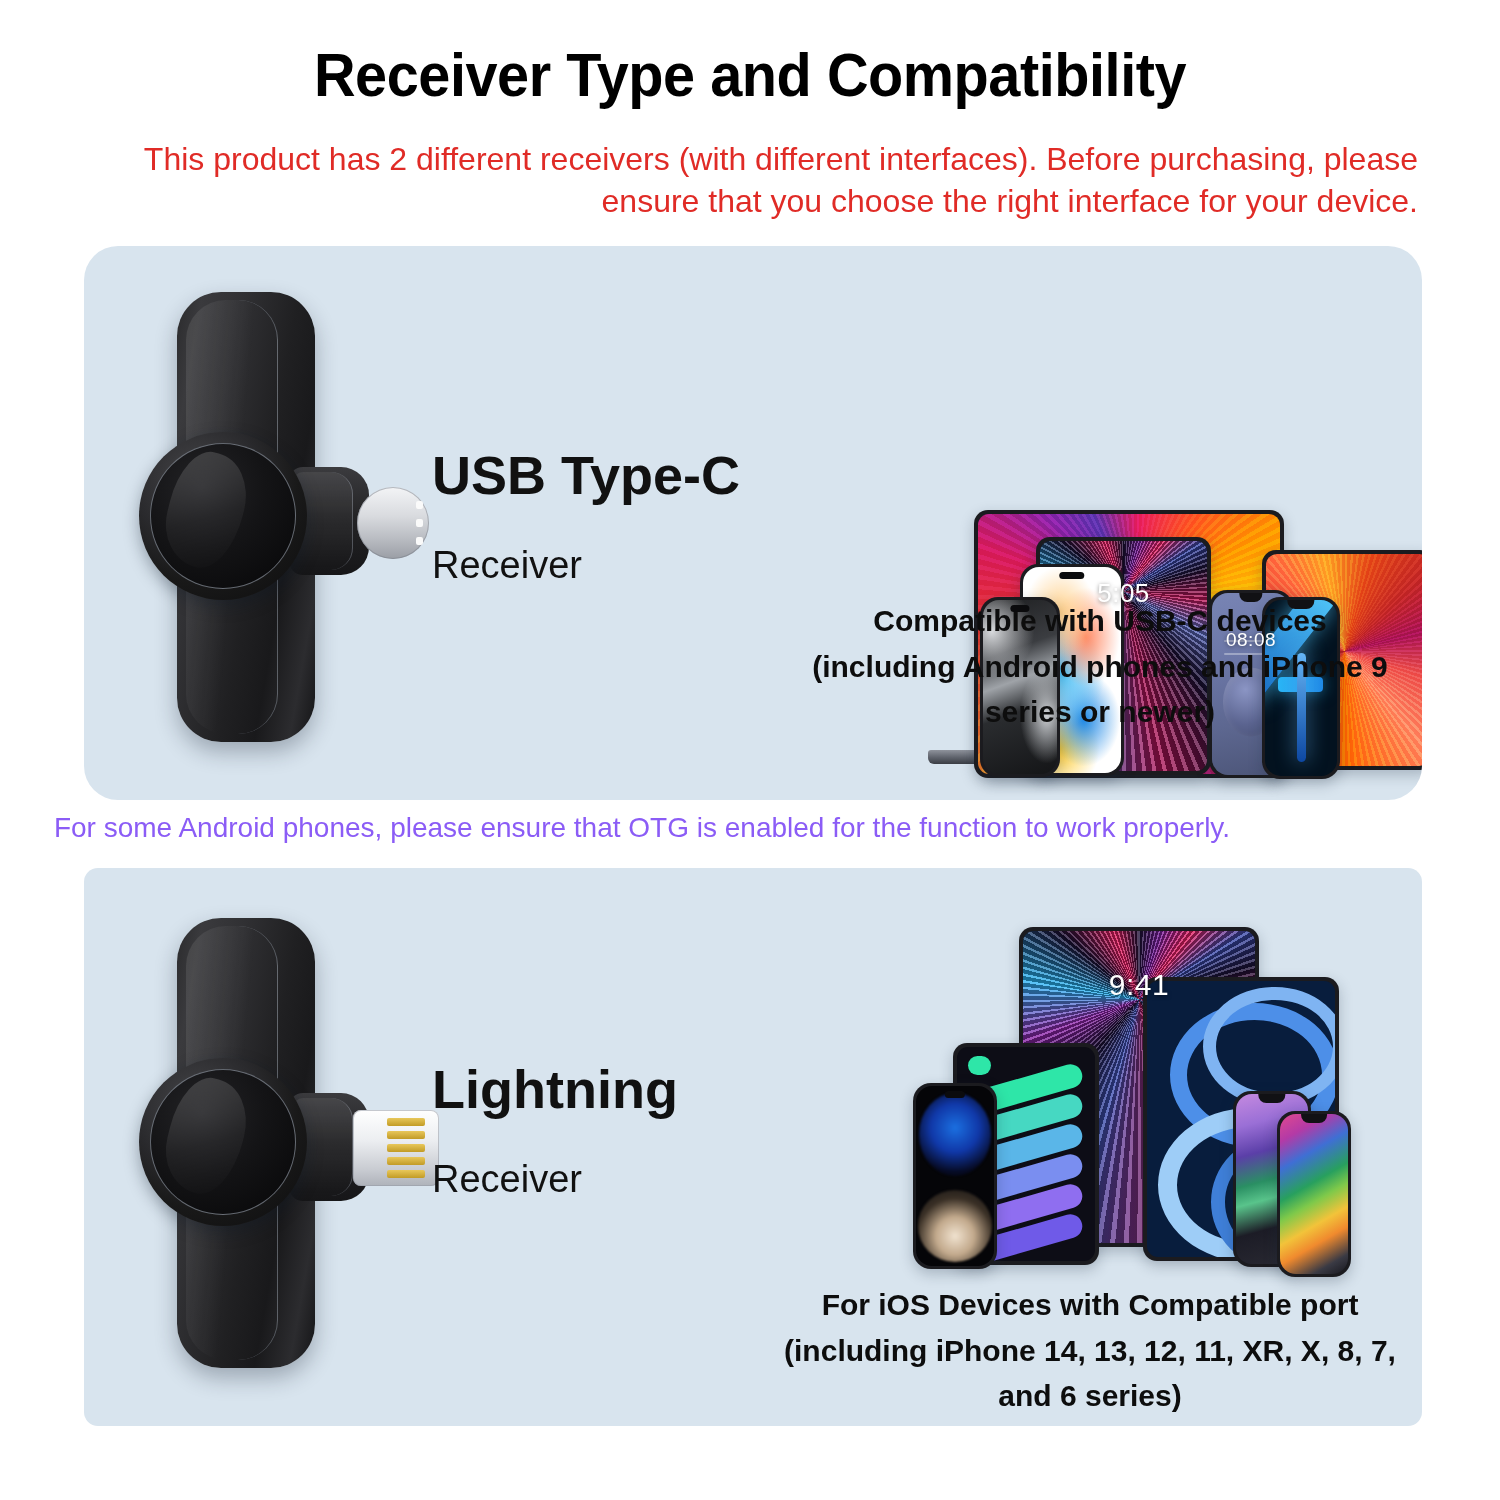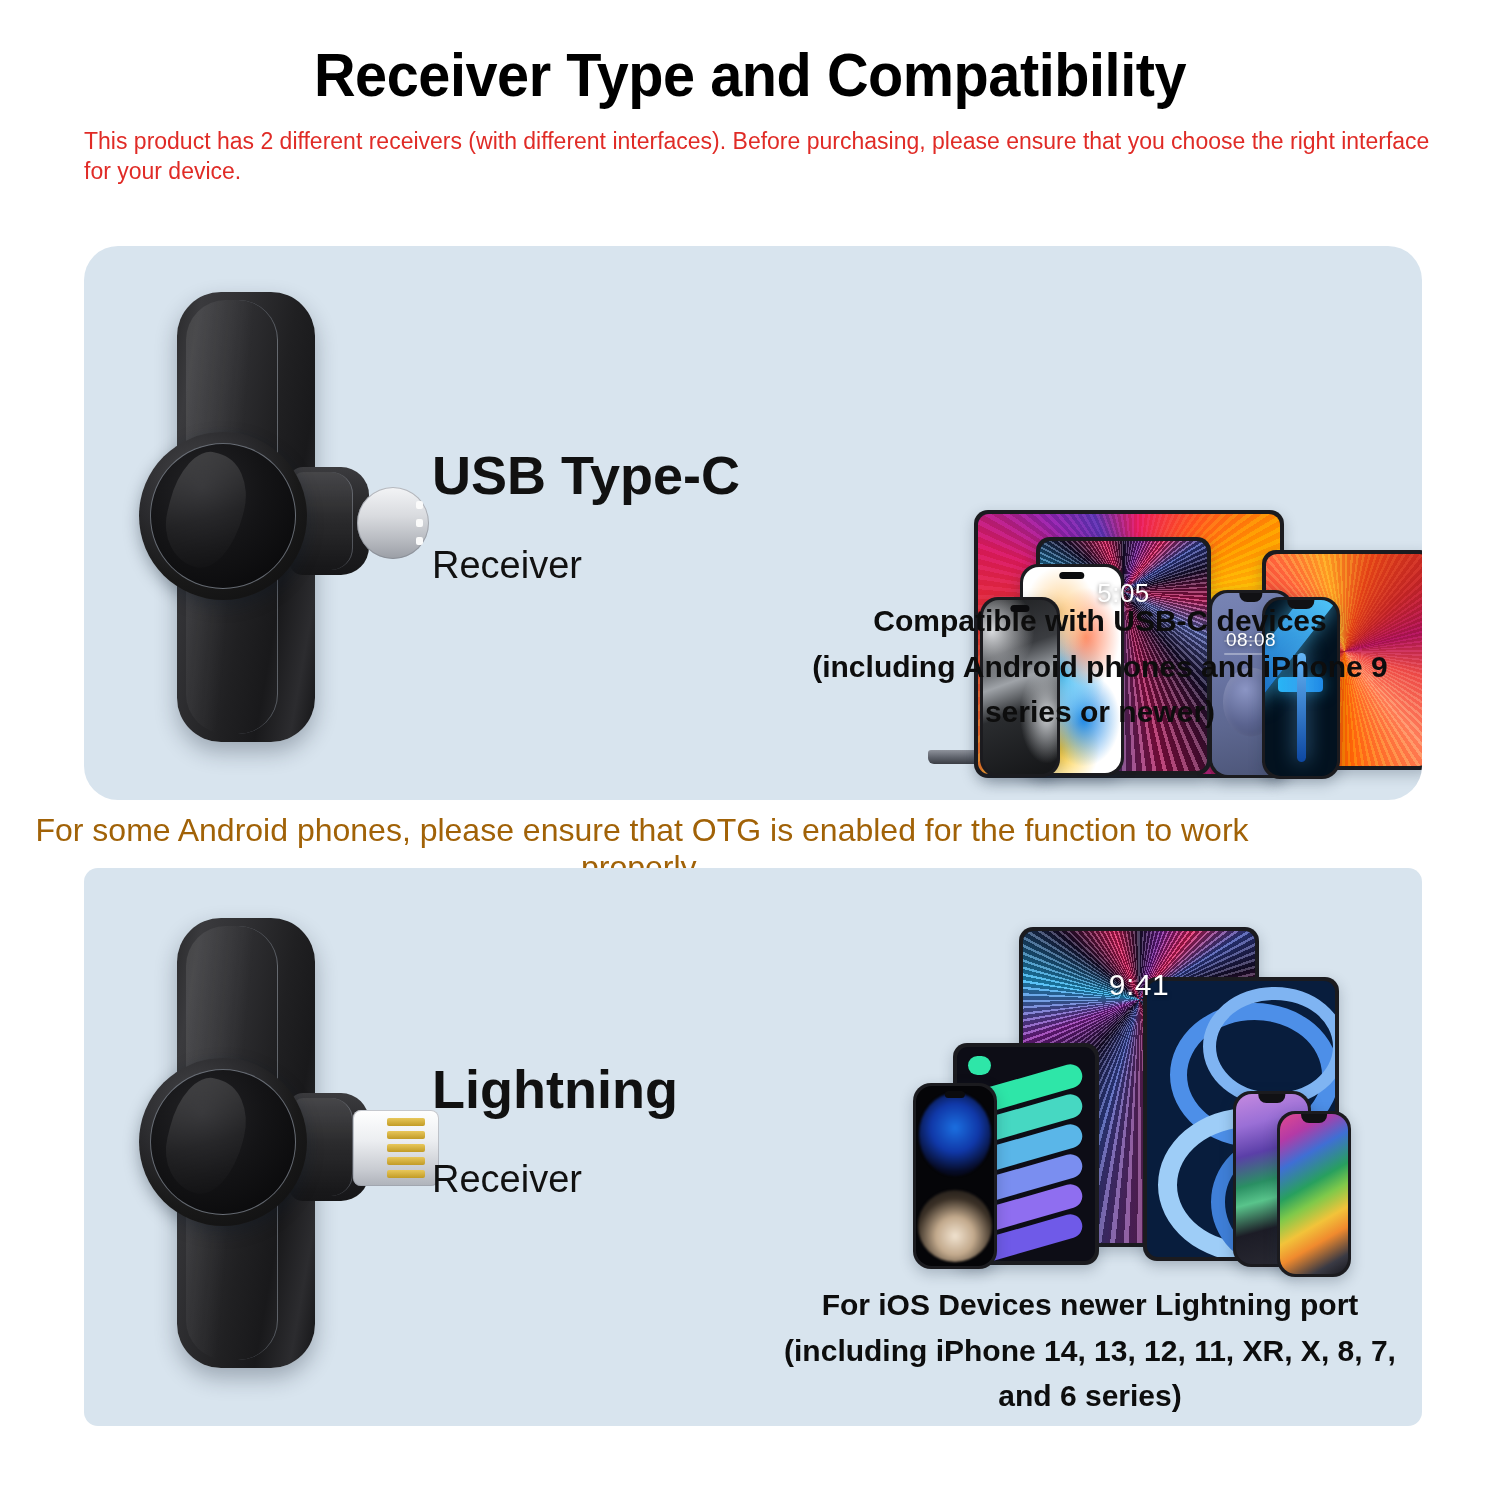--- a/index.html
+++ b/index.html
@@ -28,25 +28,25 @@
     font-weight: bold;
     color: #000000;
     letter-spacing: -0.5px;
     margin: 0;
     padding-top: 44px;
     line-height: 1.0;
     transform: scaleX(0.93);
   }
   .subtitle {
     color: #E02B26;
-    font-size: 23px;
+    font-size: 32px;
     line-height: 1.32;
-    margin: 0;
+    margin: 12px;
     padding: 20px 70px 0 84px;
-    text-align: left;
+    text-align: right;
     font-weight: 400;
   }
 
   
   .panel {
     position: absolute;
     background: #D8E4EE;
     border-radius: 34px;
     overflow: hidden;
   }
@@ -451,22 +451,22 @@
     font-size: 30px;
   }
   .compat div { margin: 0; }
 
   
   .otg-note {
     position: absolute;
     left: 0; top: 812px;
     width: 1284px;
     text-align: center;
-    font-size: 32px;
-    color: #a16207;
+    font-size: 28px;
+    color: #8b5cf6;
     font-weight: 400;
   }
 </style>
 </head>
 <body>
 
 <div class="header">
   <h1 class="page-title">Receiver Type and Compatibility</h1>
   <p class="subtitle">This product has 2 different receivers (with different interfaces). Before purchasing, please ensure that you choose the right interface for your device.</p>
 </div>
@@ -629,17 +629,17 @@
         </div>
     </div>
   </div>
 
   <div class="receiver-label" id="label-lightning" style="position:absolute; left:348px; top:194px;">
     <p class="receiver-name">Lightning</p>
     <p class="receiver-sub">Receiver</p>
   </div>
 
   <div class="compat" style="left:656px; top:414px; width:700px;">
-    <div>For iOS Devices newer Lightning port</div>
+    <div>For iOS Devices with Compatible port</div>
     <div>(including iPhone 14, 13, 12, 11, XR, X, 8, 7,</div>
     <div>and 6 series)</div>
   </div>
 </div>
 
 </body></html>

